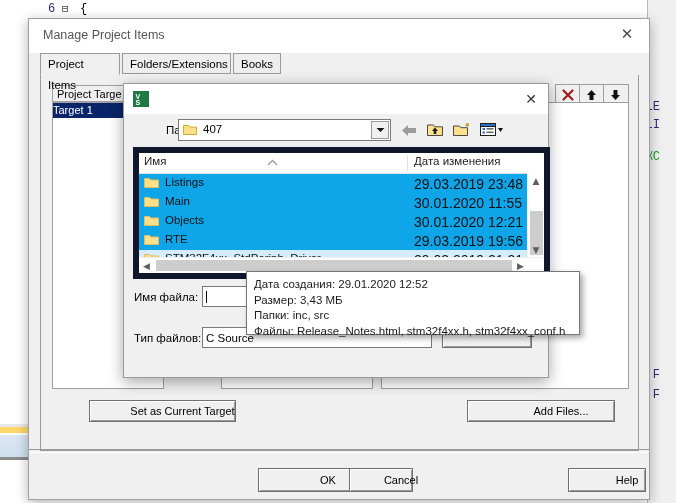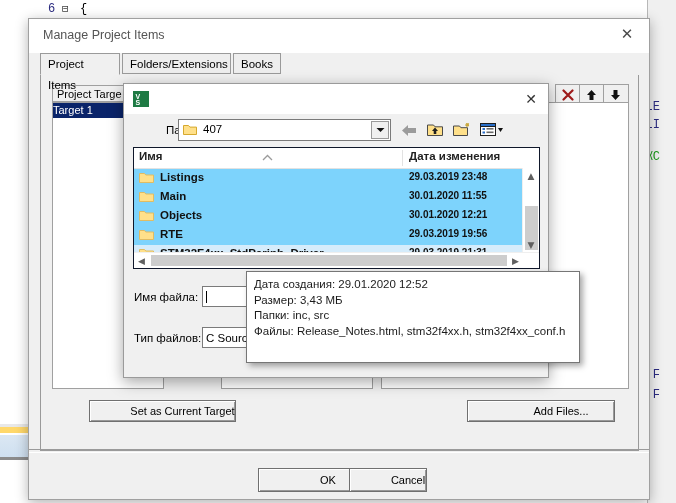--- a/index.html
+++ b/index.html
@@ -63,41 +63,41 @@
   #addf .tb{height:30px;background:#ffffff;position:relative;}
   #addf .tb .ico{position:absolute;left:9px;top:7px;width:16px;height:16px;}
   #addf .tb .t{position:absolute;left:32px;top:7px;font-size:12.5px;color:#1a1a1a;}
   #addf .tb .x{position:absolute;right:4px;top:4px;width:26px;height:22px;display:flex;align-items:center;justify-content:center;
     font-size:14px;color:#333;font-family:"DejaVu Sans",sans-serif;}
   .lbl{position:absolute;font-size:11.5px;color:#000;}
   .combo{position:absolute;background:#ffffff;border:1px solid #7a7a7a;box-sizing:border-box;display:flex;align-items:center;}
   .combo .arrowbtn{position:absolute;right:1px;top:1px;bottom:1px;width:18px;background:#f0f0f0;border:1px solid #9a9a9a;
                    display:flex;align-items:center;justify-content:center;box-sizing:border-box;}
   .navtb{position:absolute;display:flex;align-items:center;gap:8px;}
-  .fview{position:absolute;background:#7dd3fc;border:1px solid #0f172a;overflow:hidden;font-weight:bold;}
+  .fview{position:absolute;background:#0ea5e9;border:6px solid #0f172a;overflow:hidden;}
   .fvhdr{position:absolute;left:0;right:0;top:0;height:20px;background:#ffffff;border-bottom:1px solid #e2e2e2;}
   .fvhdr .h{position:absolute;top:2px;font-size:11.5px;color:#222;}
   .frow{position:absolute;left:0;right:0;height:19px;}
   .frow .nm{position:absolute;left:26px;top:2px;font-size:11.5px;color:#111;white-space:nowrap;}
-  .frow .dt{position:absolute;left:275px;top:2px;font-size:10px;color:#111;white-space:nowrap;}
+  .frow .dt{position:absolute;left:275px;top:2px;font-size:14px;color:#111;white-space:nowrap;}
   .frow.sel{background:#d5ecfb;}
   .folder{position:absolute;left:5px;top:3px;width:15px;height:12px;}
   .vscroll{position:absolute;right:0;top:20px;width:16px;bottom:0;background:#ffffff;border-left:1px solid #efefef;}
   .vthumb{position:absolute;left:2px;right:1px;background:#cdcdcd;}
   .vbtn{position:absolute;left:0;right:0;height:16px;display:flex;align-items:center;justify-content:center;color:#606060;font-size:9px;font-family:"DejaVu Sans",sans-serif;}
   .hscroll{position:absolute;left:0;right:0;bottom:0;height:15px;background:#ffffff;border-top:1px solid #efefef;}
   .hthumb{position:absolute;top:2px;bottom:2px;background:#cdcdcd;}
   .hbtn{position:absolute;top:0;bottom:0;width:15px;display:flex;align-items:center;justify-content:center;color:#606060;font-size:9px;font-family:"DejaVu Sans",sans-serif;}
   .tinput{position:absolute;background:#ffffff;border:1px solid #7a7a7a;box-sizing:border-box;font-size:11.5px;
           display:flex;align-items:center;padding-left:3px;overflow:hidden;white-space:nowrap;}
   .caret{display:inline-block;width:1px;height:12px;background:#000;}
 
   
   #tip{
-    position:absolute;left:246px;top:271px;width:334px;height:92px;
+    position:absolute;left:246px;top:271px;width:334px;height:64px;
     background:#ffffff;border:1px solid #767676;box-sizing:border-box;
     box-shadow:3px 3px 6px rgba(0,0,0,.35);
     padding:5px 7px 12px 7px;
   }
   #tip div{font-size:11.5px;color:#1b1b1b;line-height:15.5px;white-space:nowrap;}
 </style>
 </head>
 <body>
 
 <div id="ide">
@@ -174,22 +174,25 @@
     <div class="btn" style="left:426px;top:325px;width:148px;height:22px;">
         <span>Add Files...</span>
       </div>
   </div>
 
   <div class="sep" style="top:430px;"></div>
 
   <div class="btn" style="left:229px;top:449px;width:100px;height:24px;">
       <span>OK</span>
     </div>
-  <div class="btn" style="left:320px;top:449px;width:78px;height:24px;">
+  <div class="btn" style="left:320px;top:449px;width:64px;height:24px;">
       <span>Cancel</span>
+    </div>
+  <div class="btn" style="left:539px;top:449px;width:78px;height:24px;">
+      <span>Help</span>
     </div>
 </div>
 
 <div id="addf">
   <div class="tb">
     <div class="ico">
       <svg width="16" height="16" viewBox="0 0 16 16">
         <rect x="0" y="0" width="16" height="16" fill="#1e7a44"></rect>
         <text x="2.5" y="8" font-family="Liberation Sans, sans-serif" font-size="7" font-weight="bold" fill="#ffffff">V</text>
         <text x="2.5" y="14" font-family="Liberation Sans, sans-serif" font-size="7" font-weight="bold" fill="#ffffff">S</text>

